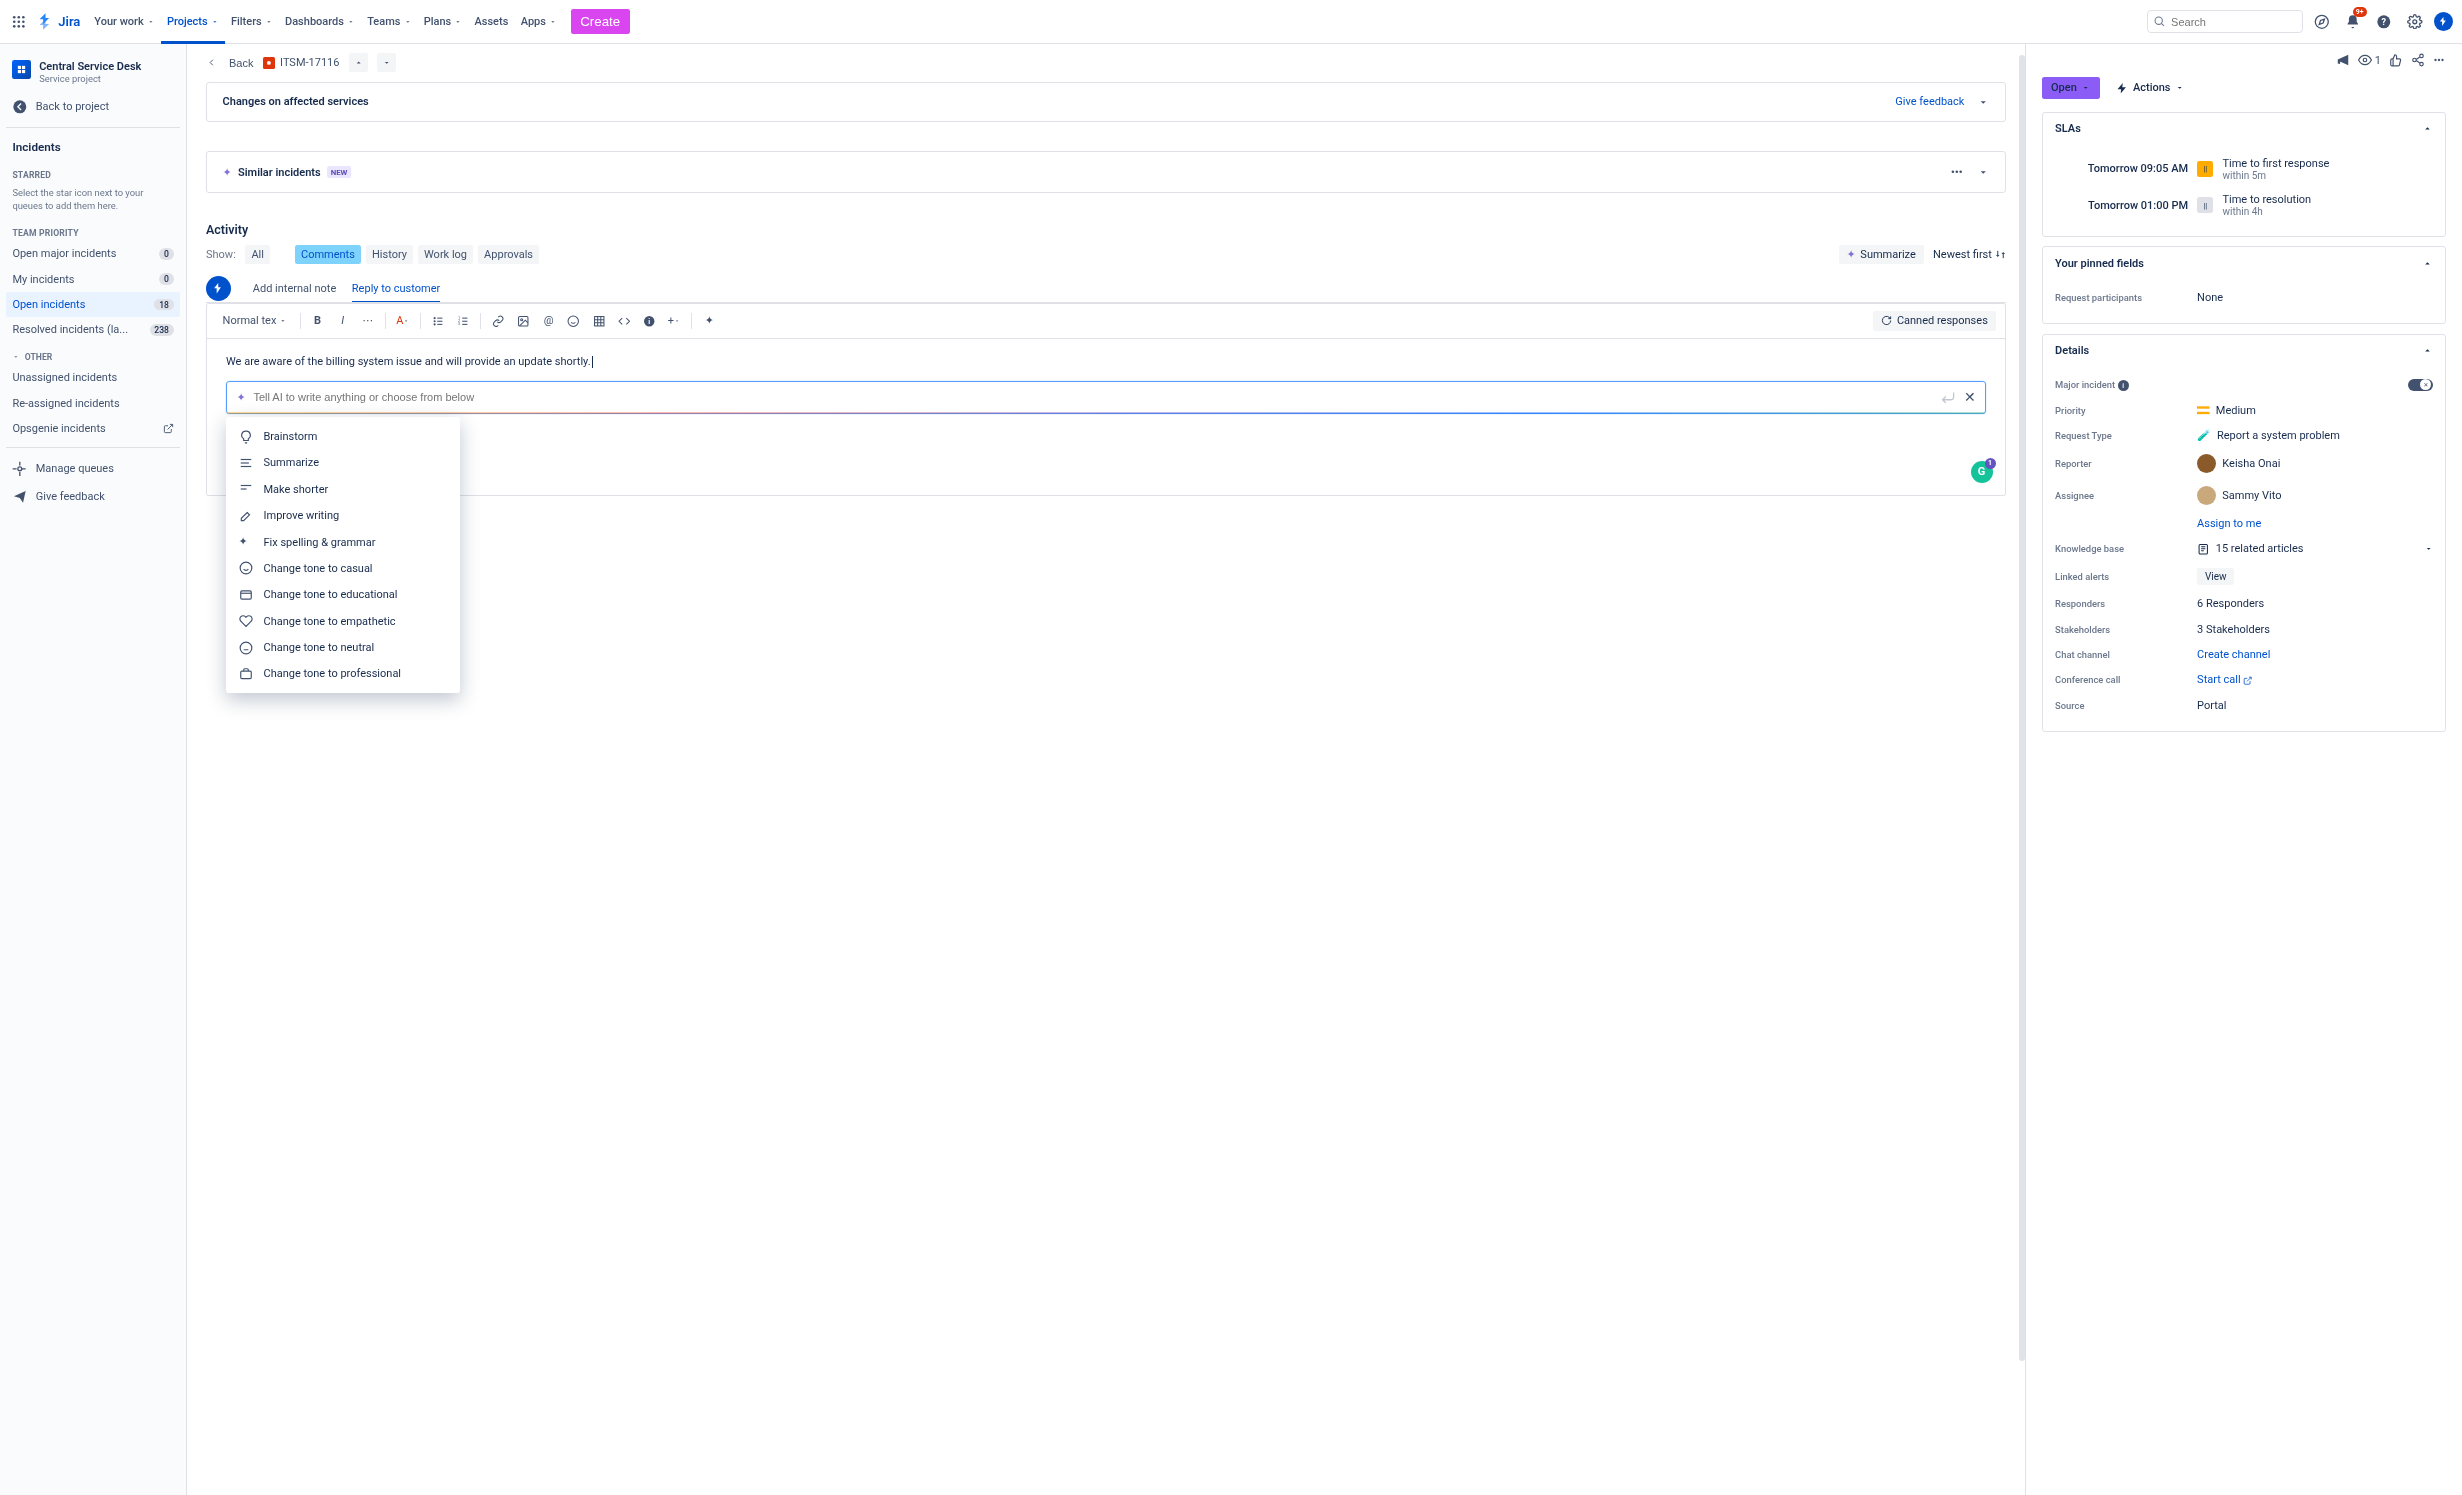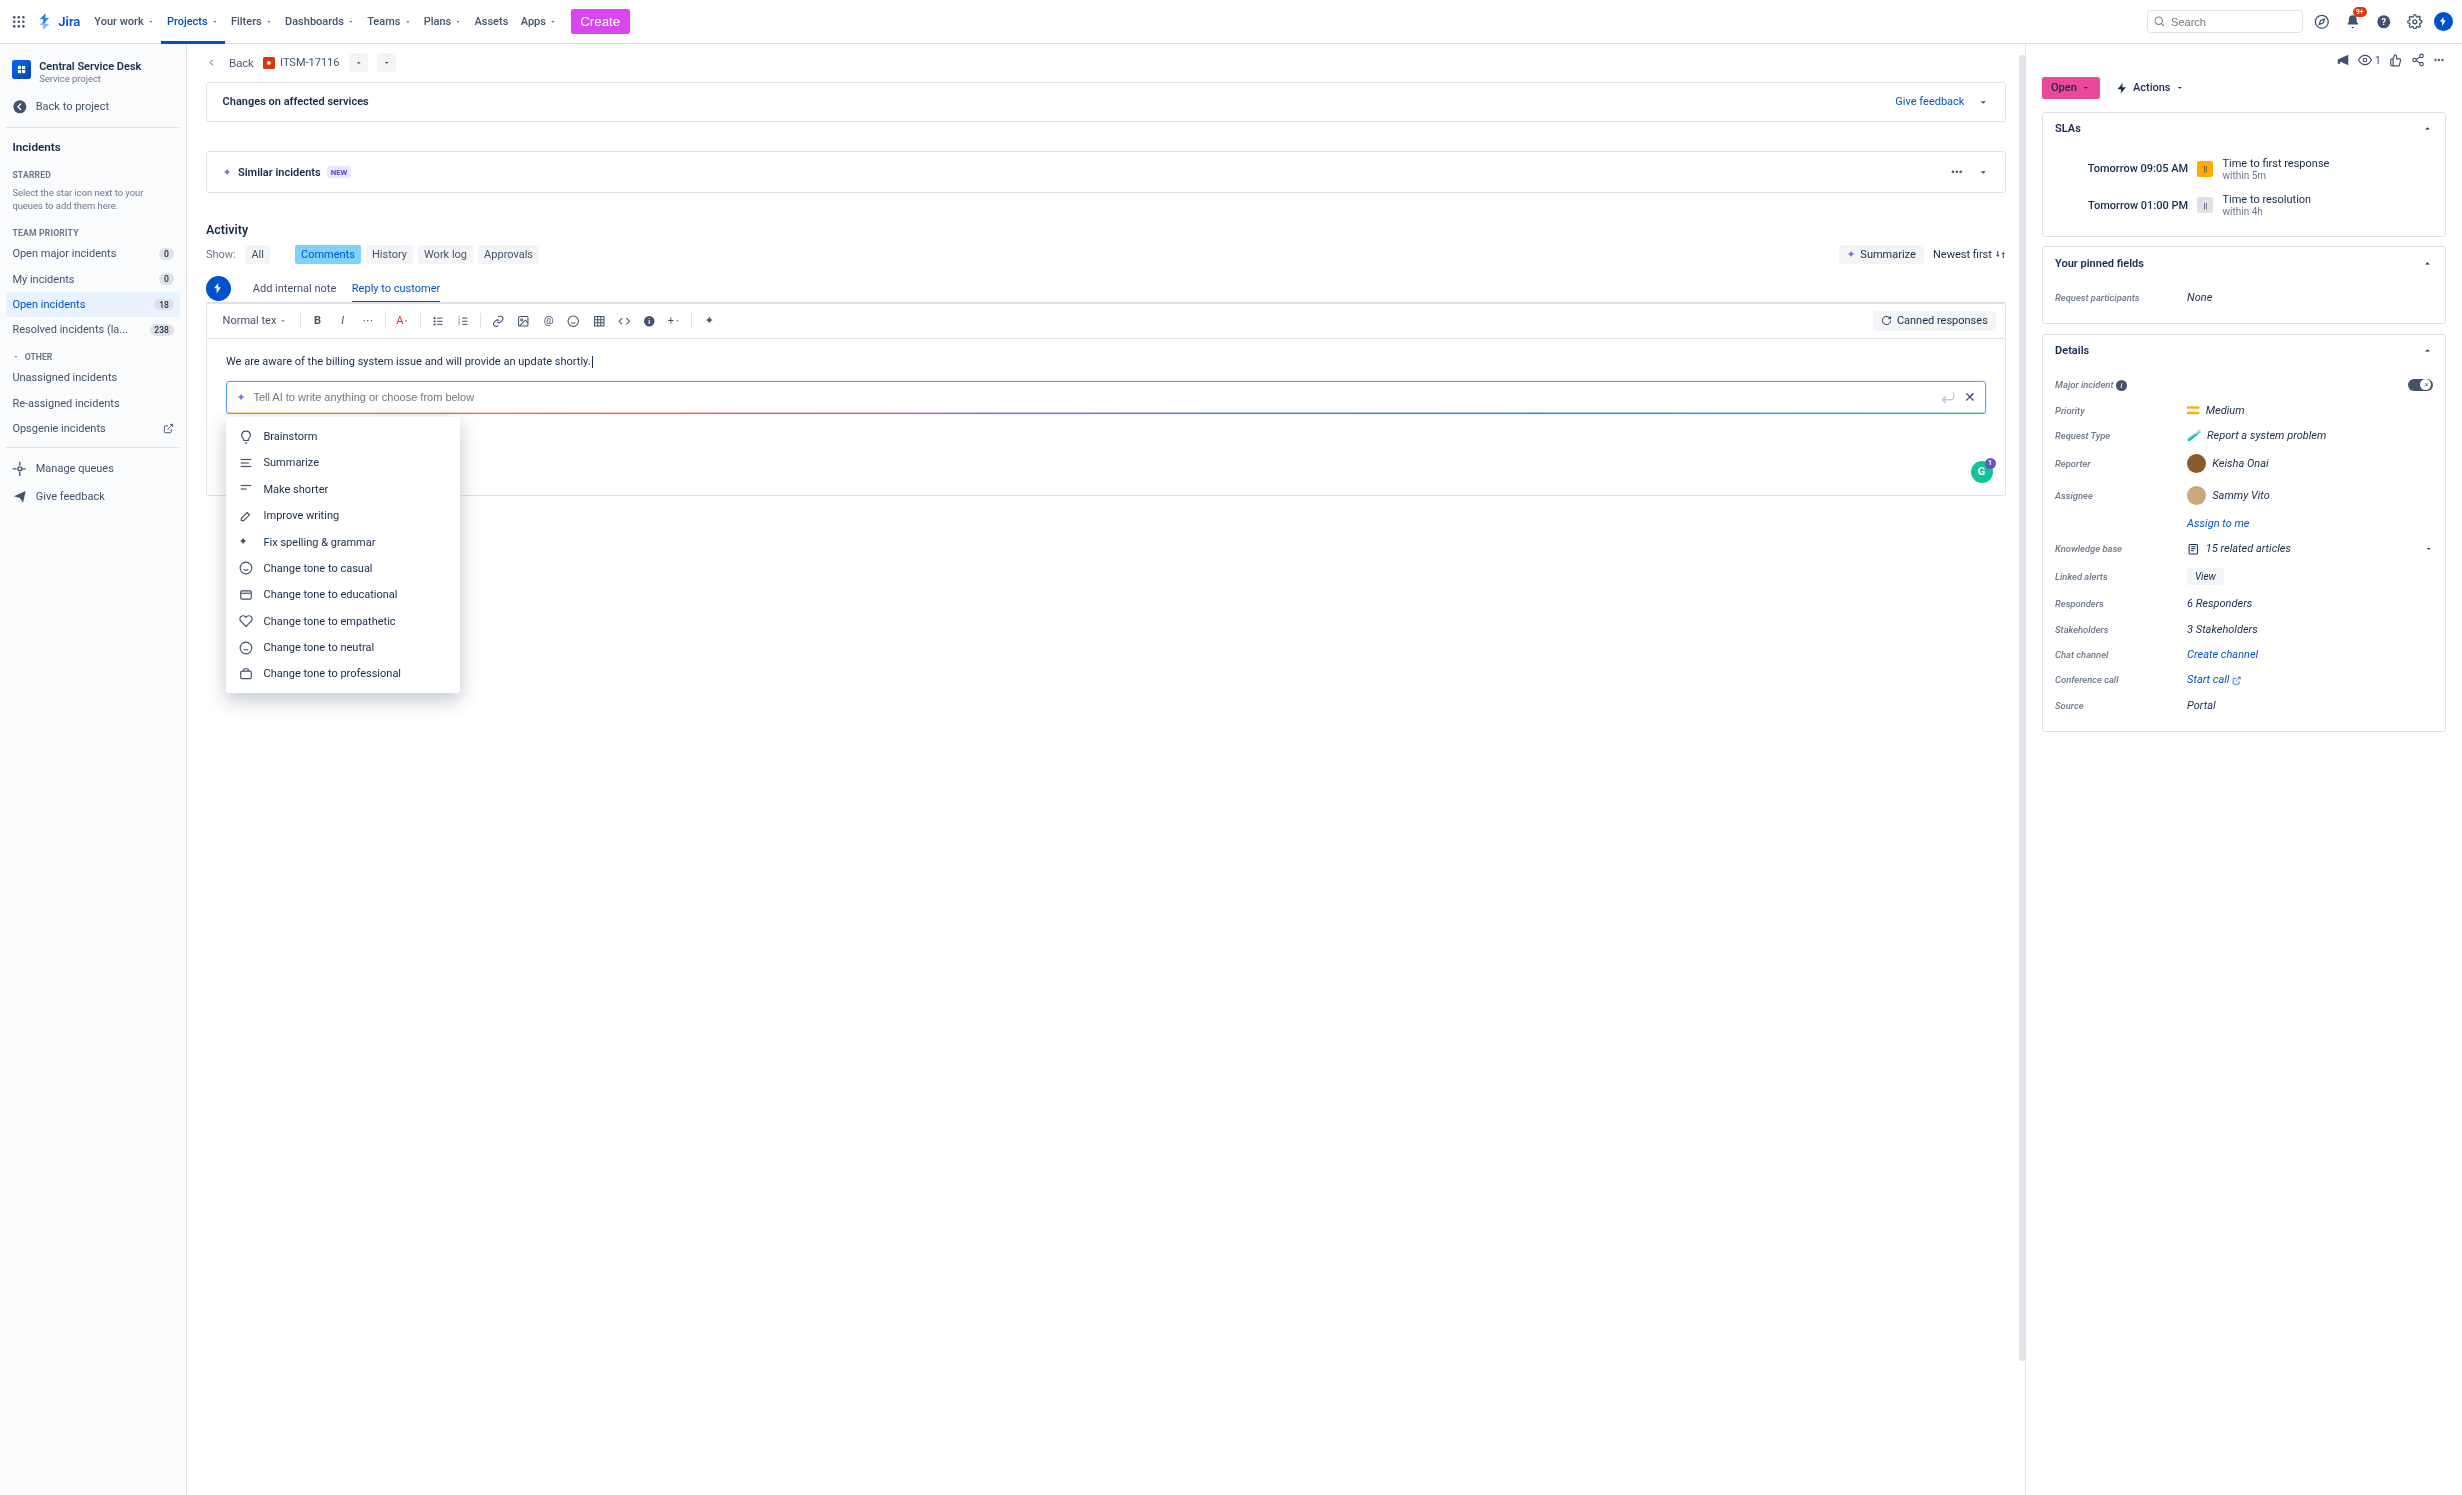--- a/index.html
+++ b/index.html
@@ -90,34 +90,34 @@
 .ai-menu-item { display:flex; align-items:center; gap:11px; padding:6.2px 12.5px; cursor:pointer; color:#172B4D; font-size:11px;}
 .ai-menu-item svg, .ai-menu-item .mi-icon { width:14px; height:14px; color:#42526E; flex-shrink:0;}
 
 .grammarly { position:absolute; bottom:12.5px; right:12.5px; width:22px; height:22px; border-radius:50%; background:#15C39A; display:flex; align-items:center; justify-content:center; color:#fff; font-weight:700;}
 .grammarly::after { content:'1'; position:absolute; top:-3.1px; right:-3.1px; background:#6554C0; color:#fff; font-size:7px; width:11px; height:11px; border-radius:50%; display:flex; align-items:center; justify-content:center;}
 
 .right { width:437px; border-left:0.8px solid #DFE1E6; overflow-y:auto; padding:9.4px 15.6px;}
 .right-actions { display:flex; justify-content:flex-end; gap:7.8px; align-items:center; margin-bottom:9.4px; color:#42526E;}
 .right-actions .wc { display:flex; align-items:center; gap:3.1px; font-size:11px;}
 .status-row { display:flex; align-items:center; gap:9.4px; margin-bottom:12.5px;}
-.status-btn { background:#ec4899; padding:4.7px 9.4px; border-radius:2.3px; display:flex; align-items:center; gap:4.7px; cursor:pointer; font-weight:500;}
+.status-btn { background:#8b5cf6; padding:4.7px 9.4px; border-radius:2.3px; display:flex; align-items:center; gap:4.7px; cursor:pointer; font-weight:500;}
 .actions-btn { display:flex; align-items:center; gap:4.7px; cursor:pointer; padding:4.7px 6.2px; font-weight:500;}
 
 .section { border:0.8px solid #DFE1E6; border-radius:3.1px; margin-bottom:9.4px;}
 .section-head { display:flex; justify-content:space-between; align-items:center; padding:9.4px 12.5px; cursor:pointer; font-weight:600; font-size:11px;}
 .section-body { padding:6.2px 12.5px 12.5px;}
 .sla-row { display:flex; align-items:center; gap:9.4px; padding:6.2px 0;}
 .sla-time { font-weight:500; min-width:133px; text-align:right;}
 .sla-pause { width:15.6px; height:15.6px; background:#FFAB00; border-radius:2.3px; display:flex; align-items:center; justify-content:center; font-size:7.8px;}
 .sla-pause.gray { background:#DFE1E6;}
 .sla-label { font-size:11px;}
 .sla-sub { color:#6B778C; font-size:10px;}
 
-.field-row { display:flex; align-items:center; padding:6.2px 0; gap:15px;font-style:italic;}
+.field-row { display:flex; align-items:center; padding:6.2px 0; gap:25px;}
 .field-label { width:117px; font-size:9.4px; color:#6B778C; font-weight:500;}
 .field-val { flex:1; display:flex; align-items:center; gap:6.2px; font-size:11px;}
 .field-val .link-blue { font-size:11px; }
 .toggle { width:25px; height:12.5px; background:#42526E; border-radius:6.2px; position:relative; cursor:pointer;}
 .toggle::after { content:'✕'; position:absolute; right:1.6px; top:0.8px; width:11px; height:11px; background:#fff; border-radius:50%; font-size:6.2px; display:flex; align-items:center; justify-content:center; color:#42526E;}
 .prio-icon { width:12.5px; height:12.5px; }
 .person-avatar { width:19px; height:19px; border-radius:50%; background:#6B778C; display:flex; align-items:center; justify-content:center; color:#fff; font-size:7.8px;}
 .kb-row { display:flex; align-items:center; gap:6.2px; justify-content:space-between; flex:1;}
 .chip-btn { background:#F4F5F7; padding:3.1px 7.8px; border-radius:2.3px; cursor:pointer; font-size:10px;}
 .info-ic { width:11px; height:11px; background:#42526E; border-radius:50%; color:#fff; font-size:7px; display:inline-flex; align-items:center; justify-content:center;}

